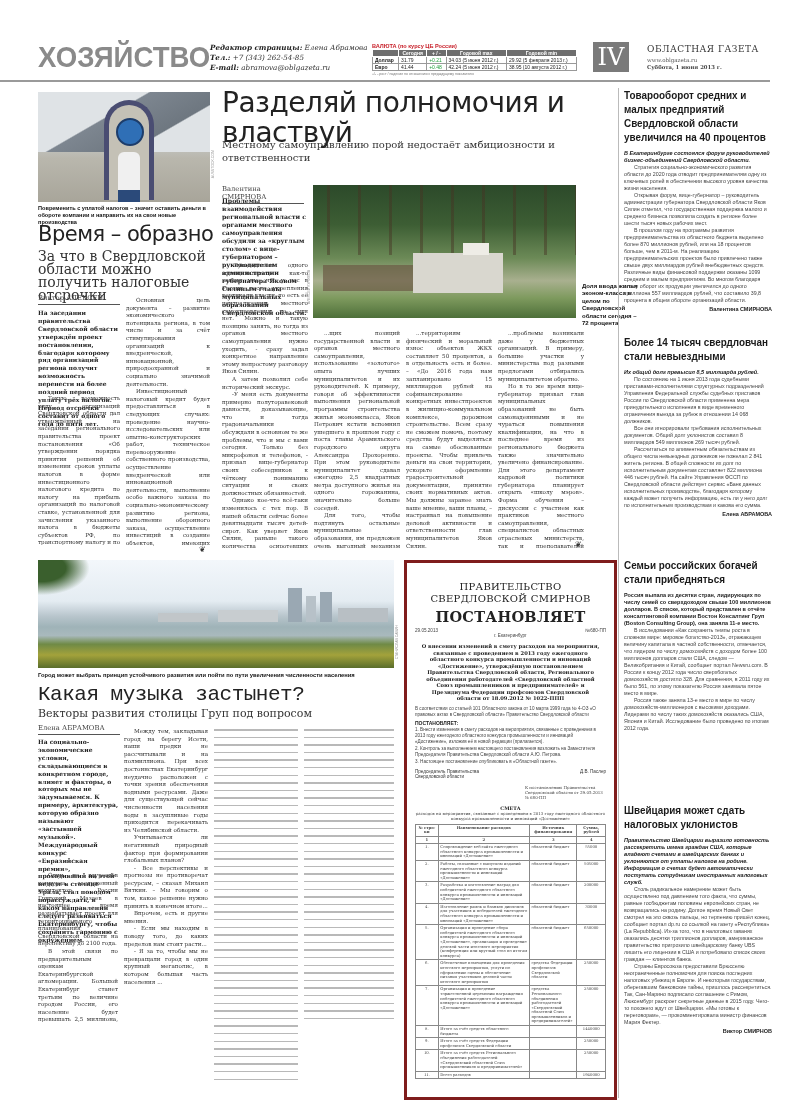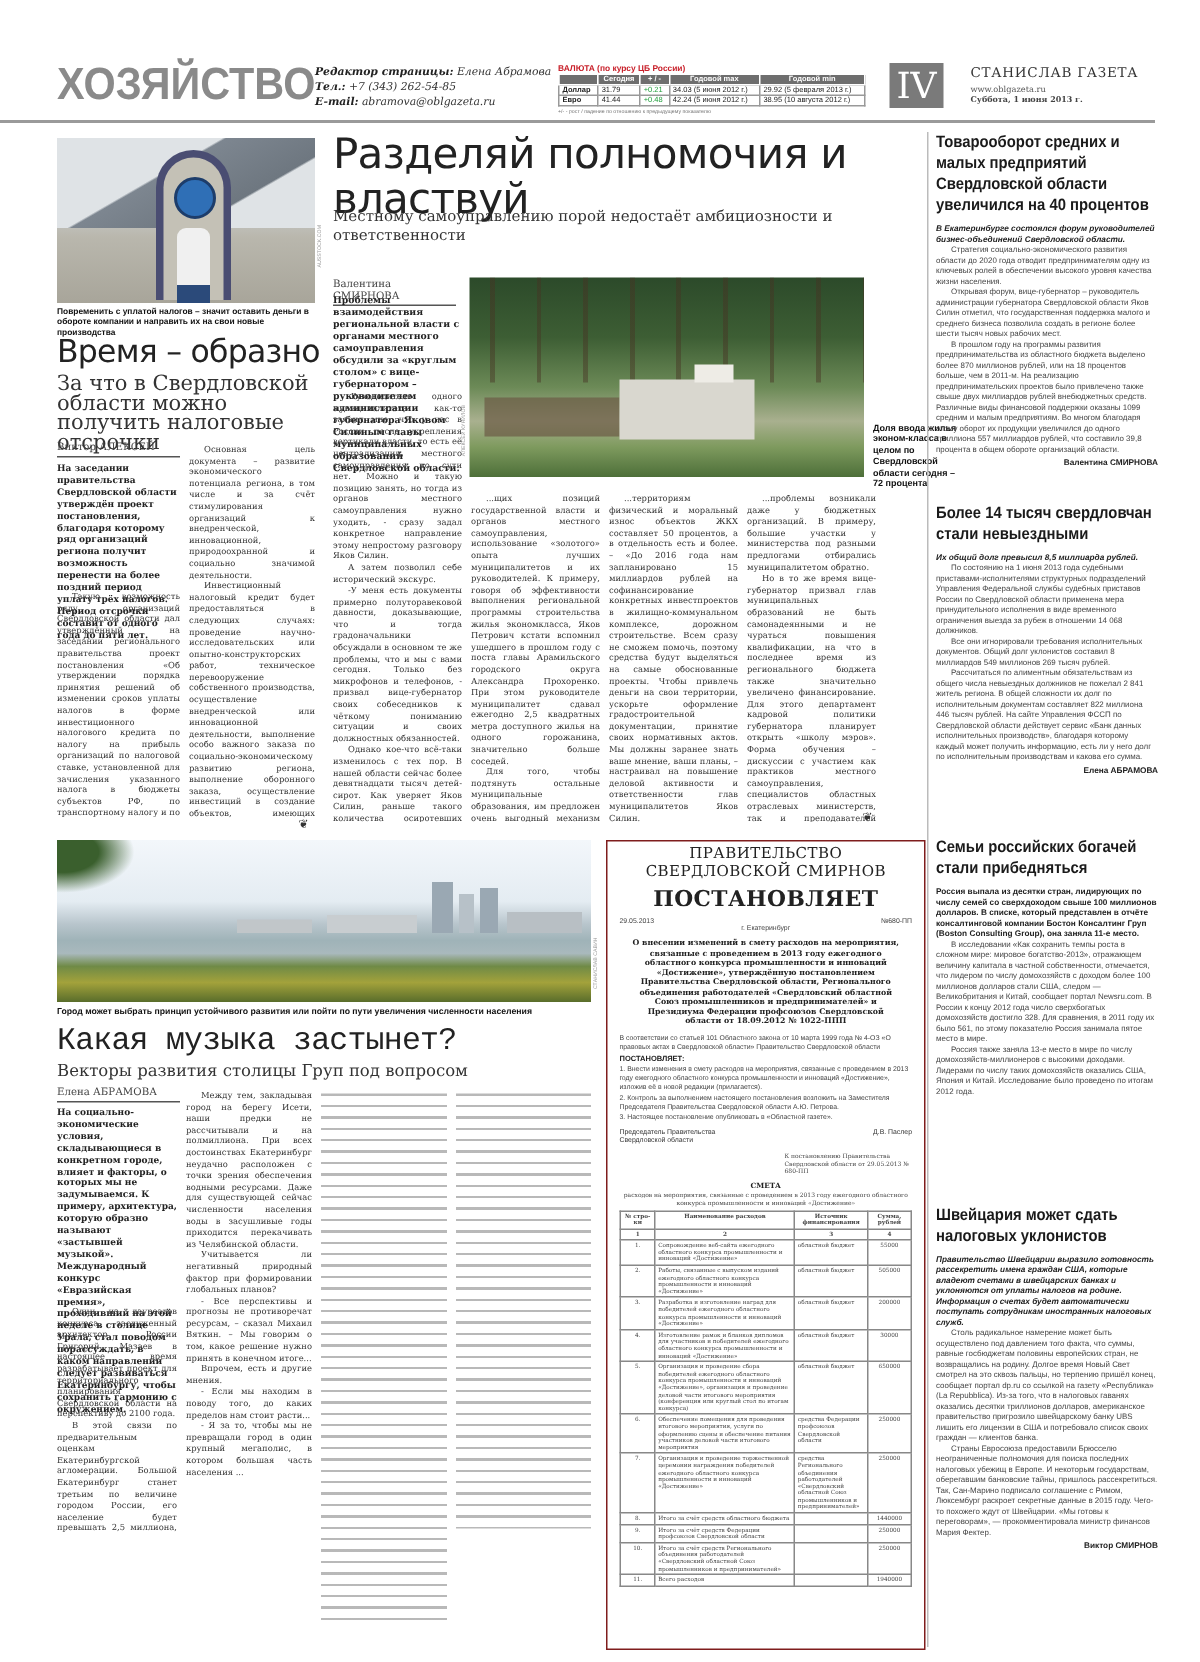--- a/index.html
+++ b/index.html
@@ -91,21 +91,21 @@
   .rcol .lead { font-weight: bold; font-style: italic; font-size: 5.5px; line-height: 7px; margin-top: 6px; color: #222; }
   .rcol .txt { font-size: 5.3px; line-height: 7px; color: #444; }
   .rcol .txt p { text-indent: 10px; }
   .rcol .sig { font-weight: bold; font-size: 5.5px; text-align: right; margin-top: 2px; color: #222; }
   #r1 { top: 88px; }
   #r2 { top: 335px; }
   #r3 { top: 558px; }
   #r4 { top: 803px; }
 
   
-  #decree { left: 404px; top: 560px; width: 213px; height: 540px; border: 1px solid #7f1d1d; background: #fff; padding: 3px 8px; }
+  #decree { left: 404px; top: 560px; width: 213px; height: 540px; border: 3px solid #7f1d1d; background: #fff; padding: 18px 8px; }
   #decree .gov { text-align: center; font-family: "DejaVu Serif", serif; font-size: 10px; line-height: 12px; letter-spacing: .3px; color: #222; }
   #decree .title { text-align: center; font-family: "DejaVu Serif", serif; font-weight: bold; font-size: 14.5px; margin-top: 3px; letter-spacing: .3px; }
   #decree .meta { display: flex; justify-content: space-between; font-size: 4.6px; color: #444; margin-top: 3px; font-family: "Liberation Sans", sans-serif; }
   #decree .city { text-align: center; font-size: 4.6px; color: #444; font-family: "Liberation Sans", sans-serif; }
   #decree .about { text-align: center; font-weight: bold; font-size: 5.2px; line-height: 6.5px; margin-top: 5px; padding: 0 6px; }
   #decree .ptext { font-size: 4.6px; line-height: 6px; color: #444; margin-top: 4px; }
   #decree .resolve { font-weight: bold; font-size: 5px; margin-top: 2px; }
   #decree .signer { display:flex; justify-content: space-between; font-size: 4.6px; margin-top: 4px; color:#333; }
   #decree .annex { font-size: 4px; line-height: 5px; color: #444; margin: 6px 0 0 110px; }
   #decree .smeta-t { text-align:center; font-weight:bold; font-size: 4.8px; margin-top: 5px; }
@@ -154,21 +154,21 @@
         <td class="up">+0.48</td>
         <td>42.24 (5 июня 2012 г.)</td>
         <td>38.95 (10 августа 2012 г.)</td>
       </tr>
     </tbody>
   </table>
   <div class="note">+/- - рост / падение по отношению к предыдущему показателю</div>
 </div>
 
 <div id="page-num" class="abs">IV</div>
-<div id="paper-name" class="abs">СТАНИСЛАВ ГАЗЕТА</div>
+<div id="paper-name" class="abs">ОБЛАСТНАЯ ГАЗЕТА</div>
 <div id="paper-url" class="abs">www.oblgazeta.ru</div>
 <div id="paper-date" class="abs">Суббота, 1 июня 2013 г.</div>
 <div id="header-rule" class="abs"></div>
 
 <div id="photo-clock" class="abs photo">
   <div class="roof"></div>
     <div class="arch"></div>
     <div class="dial"></div>
   <div class="man"></div>
     <div class="jeans"></div>

